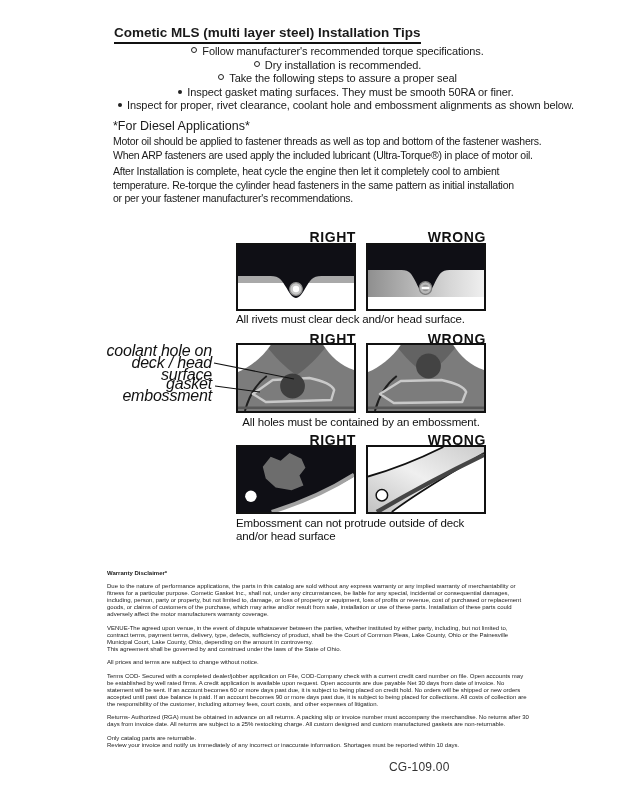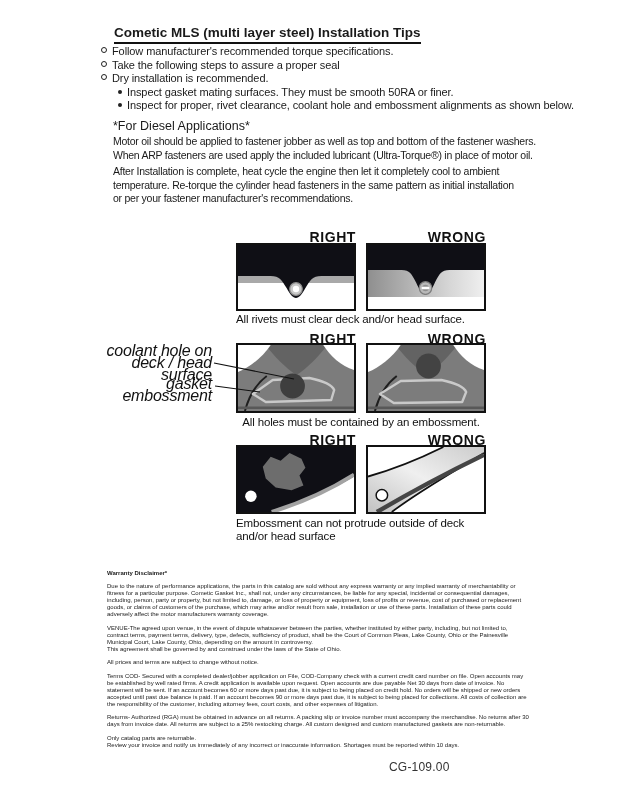--- a/index.html
+++ b/index.html
@@ -11,21 +11,21 @@
   }
   .abs { position:absolute; }
 
   
   .doc-title {
     left:114px; top:25px; font-size:13.5px; font-weight:bold;
     border-bottom:2px solid #111; padding-bottom:2px; white-space:nowrap;
   }
 
   
-  .tips { left:101px; top:45px; font-size:11px; line-height:13.6px; letter-spacing:-0.1px; }
+  .tips { left:101px; top:45px; font-size:11px; line-height:13.6px; letter-spacing:-0.1px;text-align:center; }
   .tip-row { white-space:nowrap; }
   .tip-row.sub { margin-left:17px; }
   .ring { display:inline-block; width:4px; height:4px; border:1px solid #222; border-radius:50%; margin-right:5px; vertical-align:2px; }
   .dot  { display:inline-block; width:4px; height:4px; background:#222; border-radius:50%; margin-right:5px; vertical-align:2px; }
 
   
   .diesel-head { left:113px; top:119px; font-size:12.5px; font-weight:normal; }
   .para { left:113px; width:450px; font-size:10.5px; line-height:13.6px; letter-spacing:-0.25px; white-space:pre-line; }
   .para-oil { top:135px; }
   .para-retorque { top:165px; }
@@ -54,28 +54,28 @@
 </style>
 </head>
 <body>
 
 <div class="page">
 
   <div class="abs doc-title">Cometic MLS (multi layer steel) Installation Tips</div>
 
   <div class="abs tips">
     <div class="tip-row"><span class="ring"></span><span>Follow manufacturer's recommended torque specifications.</span></div>
+    <div class="tip-row"><span class="ring"></span><span>Dry installation is recommended.</span></div>
     <div class="tip-row"><span class="ring"></span><span>Take the following steps to assure a proper seal</span></div>
-    <div class="tip-row"><span class="ring"></span><span>Dry installation is recommended.</span></div>
     <div class="tip-row sub"><span class="dot"></span><span>Inspect gasket mating surfaces.  They must be smooth 50RA or finer.</span></div>
     <div class="tip-row sub"><span class="dot"></span><span>Inspect for proper, rivet clearance, coolant hole and embossment alignments as shown below.</span></div>
   </div>
 
   <div class="abs diesel-head">*For Diesel Applications*</div>
-  <div class="abs para para-oil">Motor oil should be applied to fastener jobber as well as top and bottom of the fastener washers.
+  <div class="abs para para-oil">Motor oil should be applied to fastener threads as well as top and bottom of the fastener washers.
 When ARP fasteners are used apply the included lubricant (Ultra-Torque®) in place of motor oil.</div>
   <div class="abs para para-retorque">After Installation is complete, heat cycle the engine then let it completely cool to ambient
 temperature. Re-torque the cylinder head fasteners in the same pattern as initial installation
 or per your fastener manufacturer's recommendations.</div>
 
   <div class="abs diag-row row-rivets">
     <div class="abs rw-label lbl-left" style="top:2px">RIGHT</div>
     <div class="abs rw-label lbl-right" style="top:2px">WRONG</div>
     <div class="abs diag-box box-left" style="top:16px;height:68px">
       <svg viewBox="0 0 117 64" preserveAspectRatio="none">

